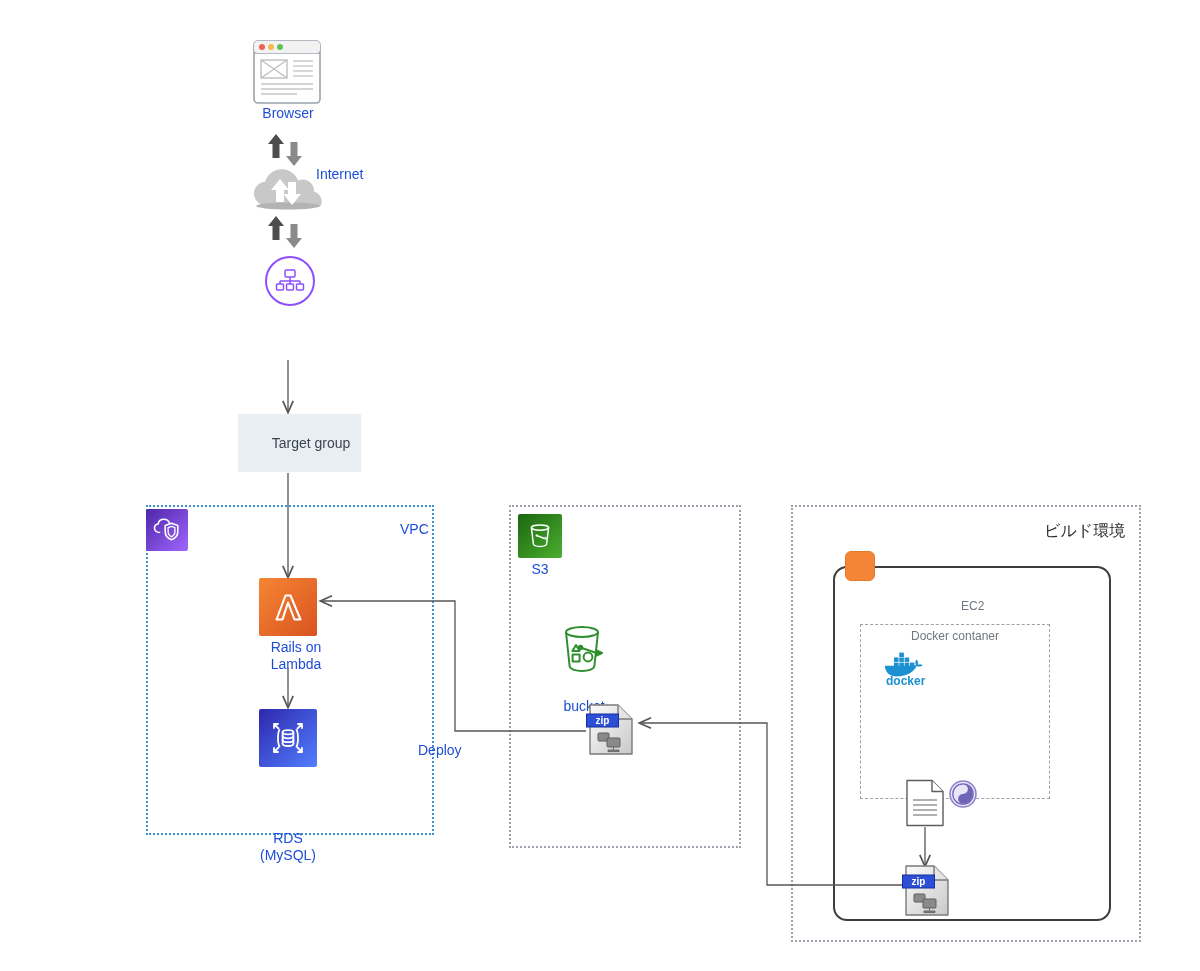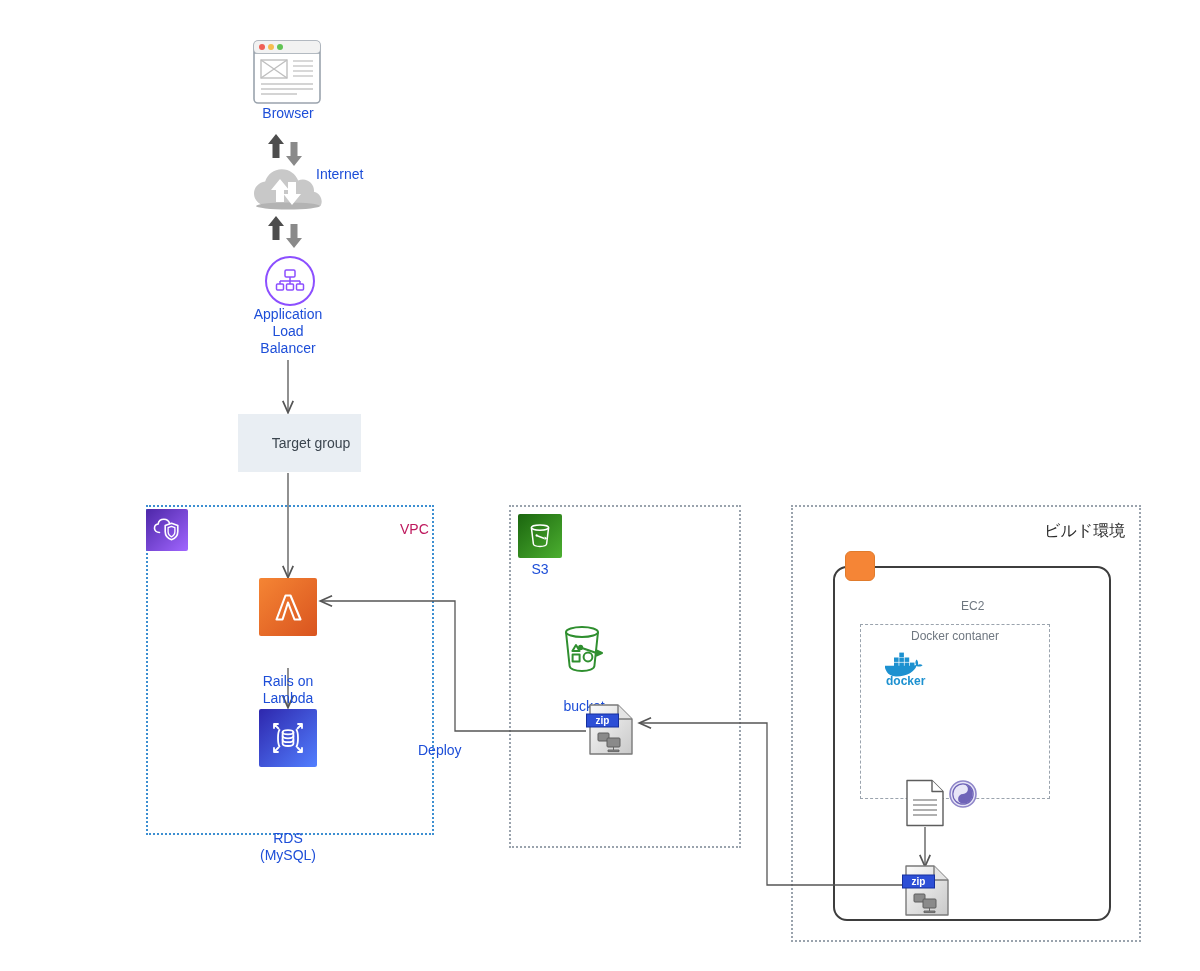--- a/index.html
+++ b/index.html
@@ -40,21 +40,21 @@
     border: 2px dotted #9aa3ad;
     box-sizing: border-box;
   }
   .grp-build {
     position: absolute;
     border: 2px dotted #9aa3ad;
     box-sizing: border-box;
   }
   .grp-label-vpc {
     position: absolute;
-    color: #be185d;
+    color: #1d4ed8;
     font-size: 14px;
   }
   .grp-label-dark {
     position: absolute;
     color: #2b2b2b;
     font-size: 16px;
   }
   .grp-label-gray {
     position: absolute;
     color: #6f7780;
@@ -236,32 +236,29 @@
 
   <div class="circ-alb" style="left:265px; top:256px; width:46px; height:46px;">
     <svg width="30" height="28" viewBox="0 0 30 28" aria-hidden="true">
       <rect x="10" y="3" width="10" height="7" rx="1.2" fill="none" stroke="#8c4fff" stroke-width="1.5"></rect>
       <path d="M15,10 L15,14 M5,14 L25,14 M5,14 L5,17 M15,14 L15,17 M25,14 L25,17" fill="none" stroke="#8c4fff" stroke-width="1.5"></path>
       <rect x="1.5" y="17" width="7" height="6" rx="1" fill="none" stroke="#8c4fff" stroke-width="1.5"></rect>
       <rect x="11.5" y="17" width="7" height="6" rx="1" fill="none" stroke="#8c4fff" stroke-width="1.5"></rect>
       <rect x="21.5" y="17" width="7" height="6" rx="1" fill="none" stroke="#8c4fff" stroke-width="1.5"></rect>
     </svg>
   </div>
-  <div class="lbl" style="left:218px; top:306px; width:140px;">Application
-Load
-Balancer</div>
 
   <div class="target-group" style="left:238px; top:414px; width:100px; height:58px;padding-left:23px;">Target group</div>
 
   <div class="tile tile-lambda" style="left:259px; top:578px; width:58px; height:58px;">
     <svg width="36" height="36" viewBox="0 0 36 36" aria-hidden="true">
       <path d="M6.5,30.5 L15.5,6.5 L20.5,6.5 L30.5,30.5 L24.5,30.5 L18,13.5 L12.5,30.5 Z" fill="none" stroke="#ffffff" stroke-width="2.1" stroke-linejoin="round"></path>
     </svg>
   </div>
-  <div class="lbl" style="left:228px; top:639px; width:120px;margin-top:34px;">Rails on
+  <div class="lbl" style="left:236px; top:639px; width:120px;">Rails on
 Lambda</div>
 
   <div class="tile tile-rds" style="left:259px; top:709px; width:58px; height:58px;">
     <svg width="40" height="40" viewBox="0 0 40 40" aria-hidden="true">
       <g fill="none" stroke="#ffffff" stroke-width="1.8" stroke-linecap="round" stroke-linejoin="round">
         <ellipse cx="20" cy="14.2" rx="5.4" ry="2.1"></ellipse>
         <path d="M14.6,14.2 L14.6,25.8 C14.6,27 17,28 20,28 C23,28 25.4,27 25.4,25.8 L25.4,14.2"></path>
         <path d="M14.6,18.1 C14.6,19.3 17,20.3 20,20.3 C23,20.3 25.4,19.3 25.4,18.1"></path>
         <path d="M14.6,22 C14.6,23.2 17,24.2 20,24.2 C23,24.2 25.4,23.2 25.4,22"></path>
         <path d="M11.5,12 C9.5,14.5 9.5,25.5 11.5,28.5"></path>

